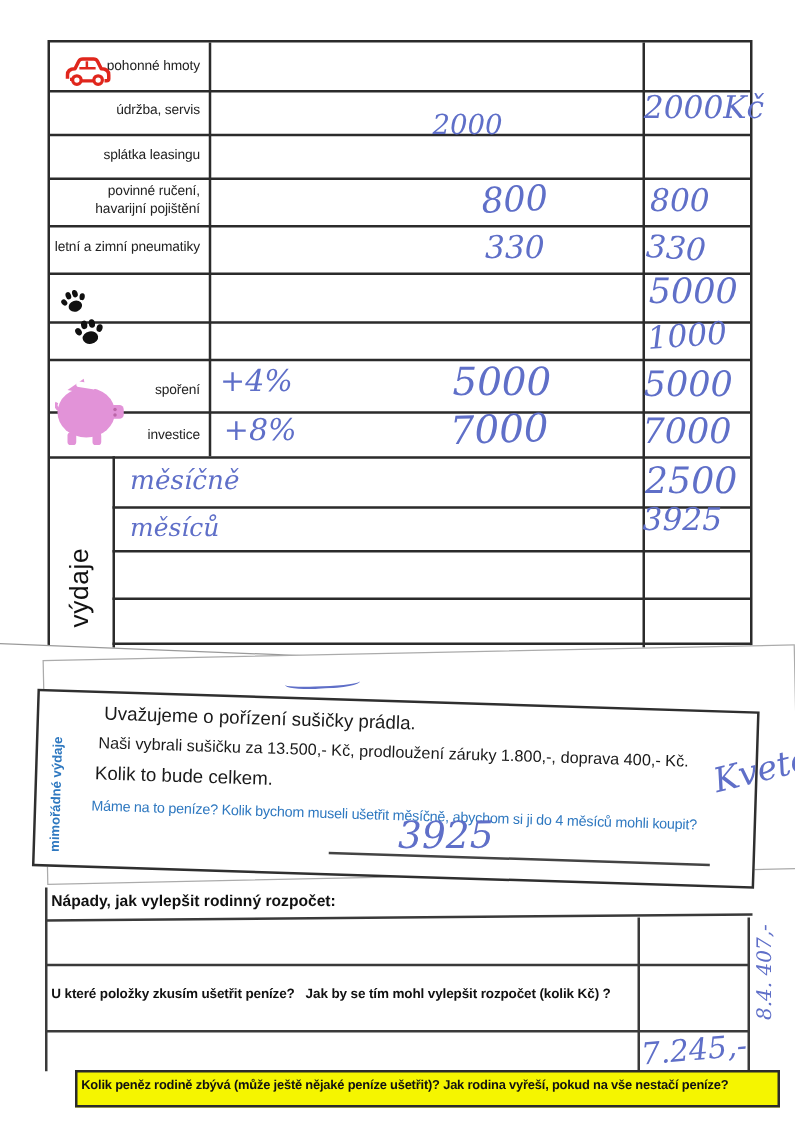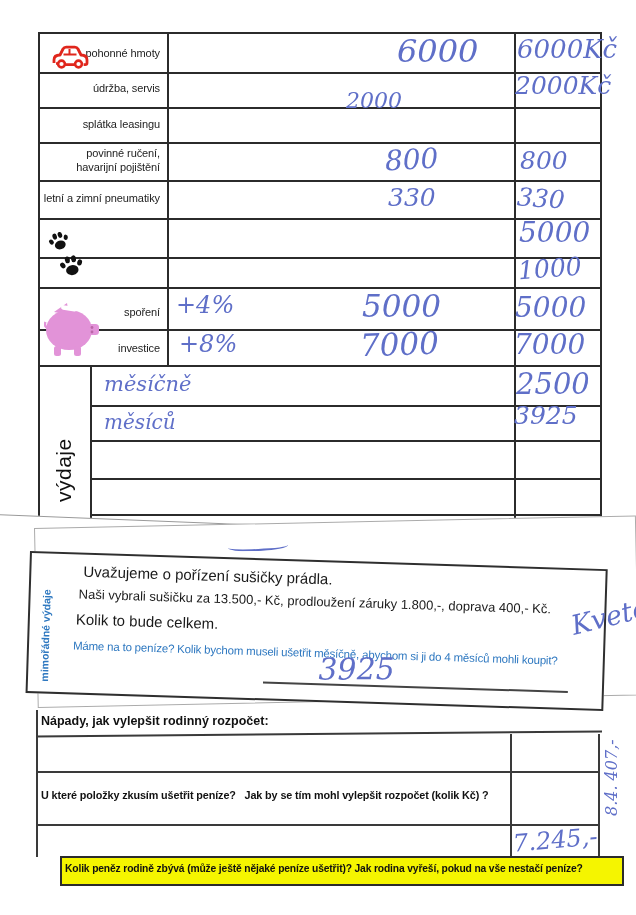--- a/index.html
+++ b/index.html
@@ -104,30 +104,28 @@
         <rect x="44" y="28" width="11" height="11" rx="3.5"></rect>
         <rect x="10" y="50" width="7" height="10" rx="2.5"></rect>
         <rect x="30" y="50" width="7" height="10" rx="2.5"></rect>
       </g>
       <path d="M3.5 32 q-4 -2 -2 -6" fill="none" stroke="#e293d8" stroke-width="2.4"></path>
       <rect x="17" y="10" width="16" height="4.6" rx="2.3" fill="#fff" transform="rotate(9 25 12)"></rect>
       <circle cx="48" cy="31.5" r="1.4" fill="#bb66a8"></circle>
       <circle cx="48" cy="36" r="1.4" fill="#bb66a8"></circle>
     </svg>
 
-    <div class="hw" style="left:357px;top:1px;font-size:32px">6000</div>
     <div class="hw" style="left:306px;top:56px;font-size:22px">2000</div>
     <div class="hw" style="left:345px;top:112px;font-size:28px;transform:rotate(-3deg)">800</div>
     <div class="hw" style="left:348px;top:151px;font-size:25px">330</div>
     <div class="hw" style="left:136px;top:259px;font-size:24px">+4%</div>
     <div class="hw" style="left:322px;top:257px;font-size:31px">5000</div>
     <div class="hw" style="left:139px;top:298px;font-size:24px">+8%</div>
     <div class="hw" style="left:320px;top:295px;font-size:31px;transform:rotate(-2deg)">7000</div>
 
-    <div class="hw" style="left:477px;top:2px;font-size:26px">6000Kč</div>
     <div class="hw" style="left:475px;top:39px;font-size:25px">2000Kč</div>
     <div class="hw" style="left:480px;top:114px;font-size:25px">800</div>
     <div class="hw" style="left:477px;top:152px;font-size:25px;transform:rotate(4deg)">330</div>
     <div class="hw" style="left:479px;top:185px;font-size:28px">5000</div>
     <div class="hw" style="left:478px;top:222px;font-size:25px;transform:rotate(-4deg)">1000</div>
     <div class="hw" style="left:475px;top:260px;font-size:28px">5000</div>
     <div class="hw" style="left:474px;top:297px;font-size:28px">7000</div>
 
     <div class="vert-label" style="left:12px;top:468px;font-size:21px;letter-spacing:.5px;color:#111;font-family:'Liberation Sans',sans-serif">výdaje</div>
     <div class="hw" style="left:64px;top:340px;font-size:21px">měsíčně</div>

